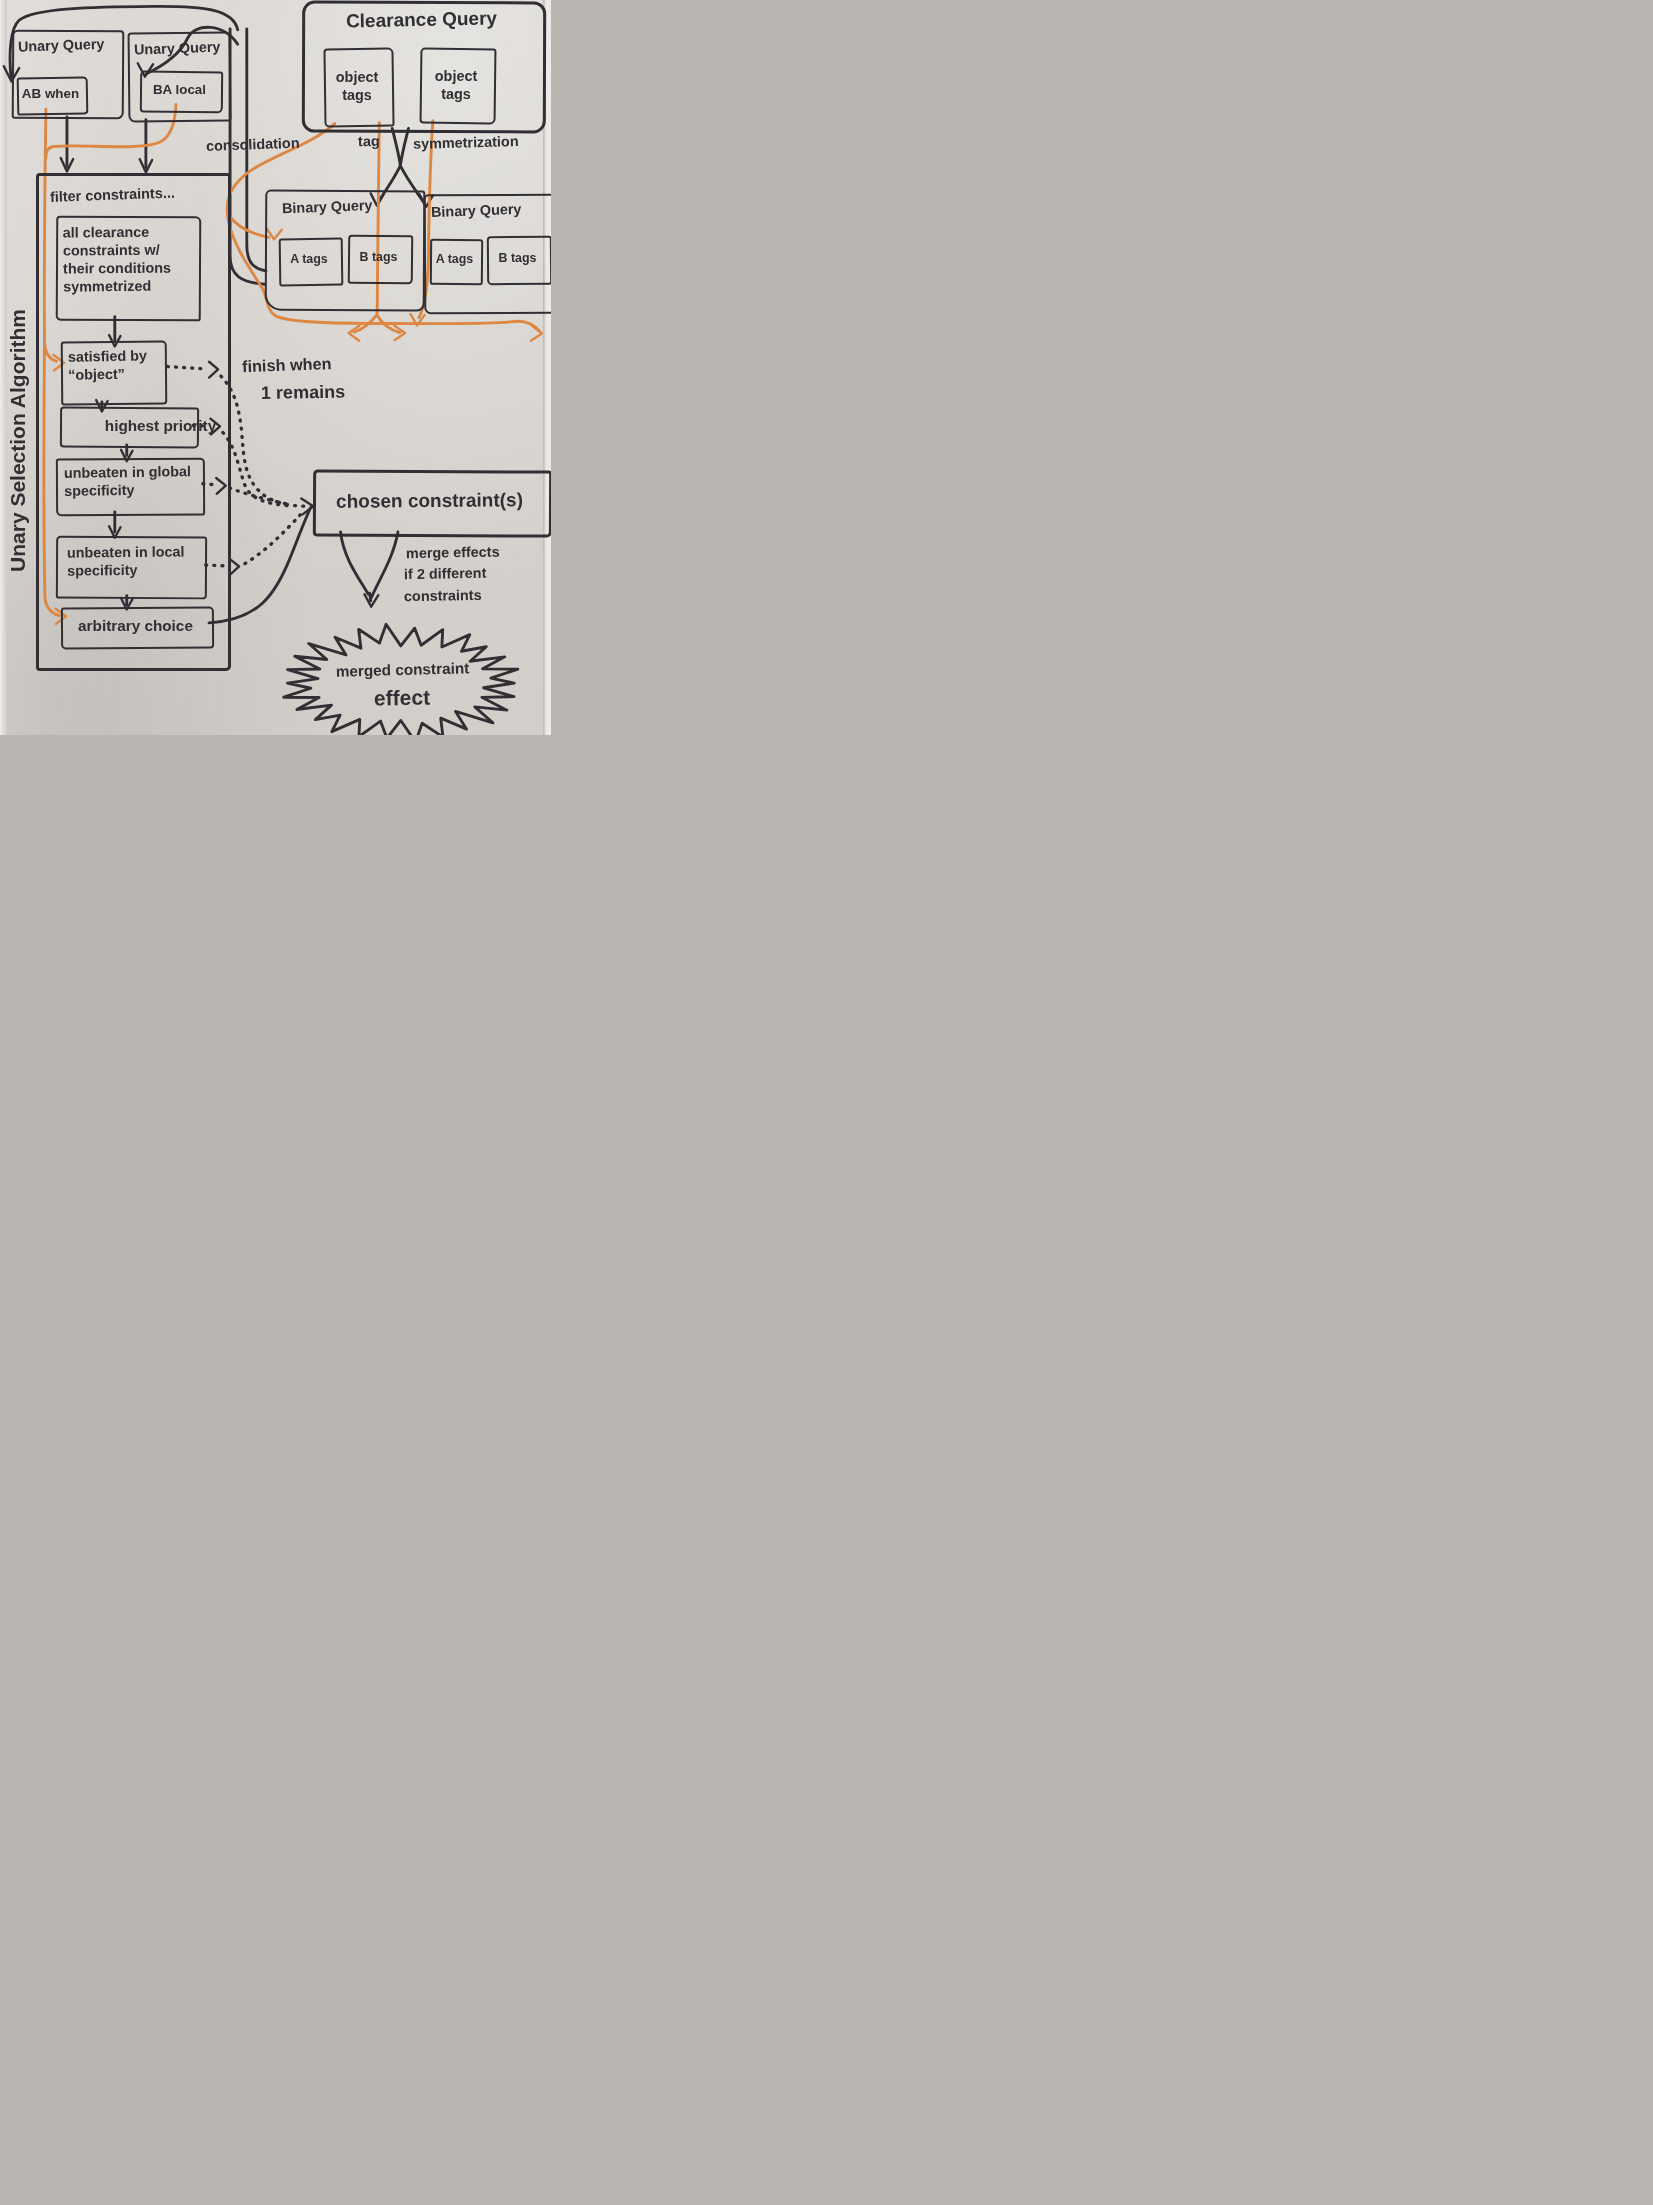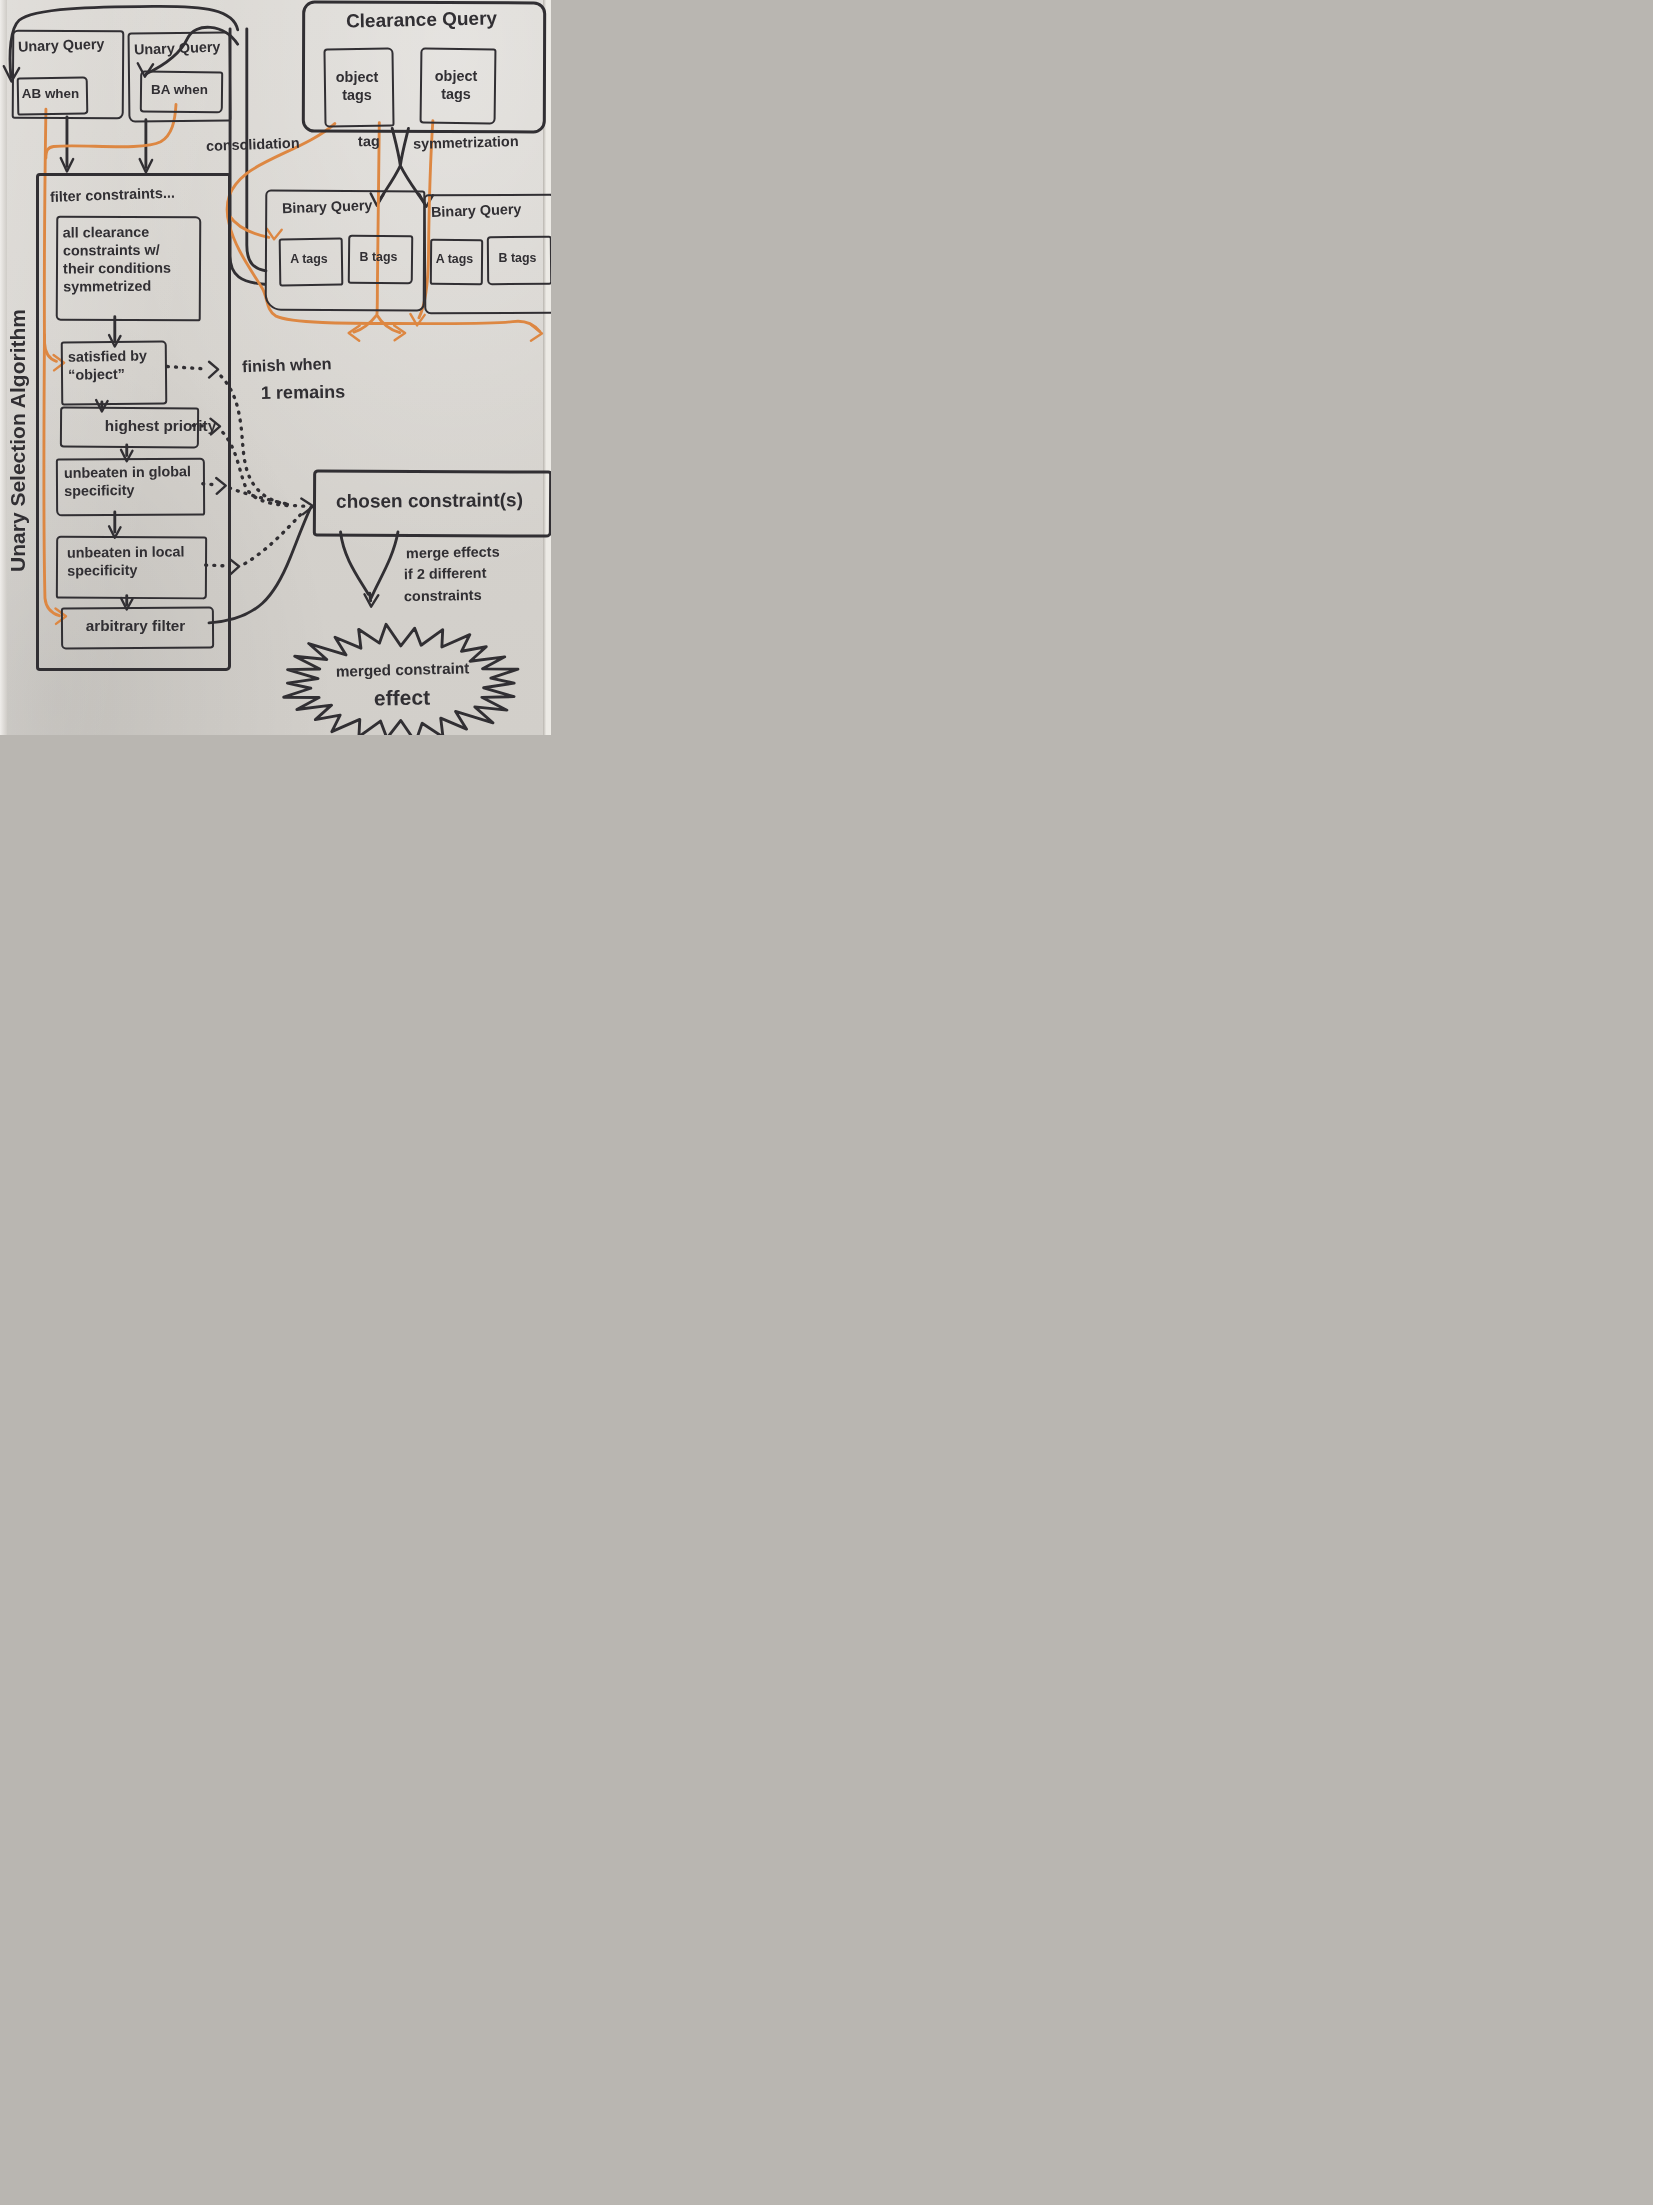--- a/index.html
+++ b/index.html
@@ -106,21 +106,21 @@
   </svg>
 
   <div class="box" style="left:12px;top:30px;width:108px;height:85px;border-radius:5.7px 3.8px 6.7px 2.9px;transform:rotate(.4deg);"></div>
   <div class="txt t30" style="left:18px;top:36px;width:96px;transform:rotate(-2deg);">Unary Query</div>
   <div class="box" style="left:17px;top:77px;width:67px;height:34px;border-radius:2.9px 4.8px 3.8px 2.9px;transform:rotate(-1deg);"></div>
   <div class="txt t28 ctr" style="left:17px;top:77px;width:67px;height:34px;">AB when</div>
 
   <div class="box" style="left:128px;top:32px;width:99px;height:86px;border-radius:3.8px 5.7px 2.9px 6.7px;transform:rotate(-.6deg);"></div>
   <div class="txt t30" style="left:134px;top:39px;width:91px;transform:rotate(-2deg);">Unary Query</div>
   <div class="box" style="left:140px;top:71px;width:79px;height:38px;border-radius:4.8px 2.9px 5.7px 3.8px;transform:rotate(.6deg);"></div>
-  <div class="txt t28 ctr" style="left:140px;top:71px;width:79px;height:38px;">BA when</div>
+  <div class="txt t28 ctr" style="left:140px;top:71px;width:79px;height:38px;">BA local</div>
 
   <div class="box bigbox" style="left:302px;top:1px;width:238px;height:126px;border-radius:12.4px;transform:rotate(.2deg);"></div>
   <div class="txt t40 ctr" style="left:316px;top:6.7px;width:211px;height:26px;transform:rotate(-1.2deg);">Clearance Query</div>
   <div class="box" style="left:324px;top:48px;width:66px;height:75px;border-radius:3.8px 5.7px 2.9px 4.8px;transform:rotate(-.8deg);"></div>
   <div class="txt t30 ctr" style="left:328px;top:51px;width:58px;height:69px;">object tags</div>
   <div class="box" style="left:420px;top:48px;width:72px;height:72px;border-radius:4.8px 2.9px 5.7px 3.8px;transform:rotate(.7deg);"></div>
   <div class="txt t30 ctr" style="left:424px;top:51px;width:64px;height:67px;">object tags</div>
 
   <div class="txt t30" style="left:206px;top:135px;width:110px;transform:rotate(-2deg);">consolidation</div>
   <div class="txt t30" style="left:358px;top:132px;width:34px;transform:rotate(-1deg);">tag</div>
@@ -154,21 +154,21 @@
   <div class="box" style="left:60px;top:407px;width:135px;height:37px;border-radius:3.8px 2.9px 4.8px 3.8px;transform:rotate(.4deg);"></div>
   <div class="txt t32 ctr" style="left:60px;top:407px;width:135px;height:37px;margin-left:33px;">highest priority</div>
 
   <div class="box" style="left:56px;top:458px;width:145px;height:54px;border-radius:2.9px 4.8px 2.9px 5.7px;transform:rotate(-.3deg);"></div>
   <div class="txt t30" style="left:64px;top:463px;width:129px;transform:rotate(-.8deg);">unbeaten in global specificity</div>
 
   <div class="box" style="left:56px;top:536px;width:147px;height:59px;border-radius:4.8px 2.9px 3.8px 2.9px;transform:rotate(.3deg);"></div>
   <div class="txt t30" style="left:67px;top:543px;width:129px;transform:rotate(-.6deg);">unbeaten in local specificity</div>
 
   <div class="box" style="left:61px;top:607px;width:149px;height:38px;border-radius:2.9px 4.8px 3.8px 4.8px;transform:rotate(-.4deg);"></div>
-  <div class="txt t32 ctr" style="left:61px;top:607px;width:149px;height:38px;">arbitrary filter</div>
+  <div class="txt t32 ctr" style="left:61px;top:607px;width:149px;height:38px;">arbitrary choice</div>
 
   <div class="txt t34" style="left:242px;top:354px;width:124px;transform:rotate(-2deg);">finish when</div>
   <div class="txt t38" style="left:261px;top:381px;width:115px;transform:rotate(-1deg);">1 remains</div>
 
   <div class="box bigbox" style="left:313px;top:470px;width:233px;height:61px;border-radius:4.8px 3.8px 5.7px 3.8px;transform:rotate(.3deg);"></div>
   <div class="txt t40 ctr" style="left:313px;top:470px;width:233px;height:61px;transform:rotate(-.5deg);">chosen constraint(s)</div>
 
   <div class="txt t30" style="left:406px;top:543px;width:134px;transform:rotate(-1deg);">merge effects</div>
   <div class="txt t30" style="left:404px;top:564px;width:134px;transform:rotate(-1deg);">if 2 different</div>
   <div class="txt t30" style="left:404px;top:586px;width:134px;transform:rotate(-1deg);">constraints</div>

